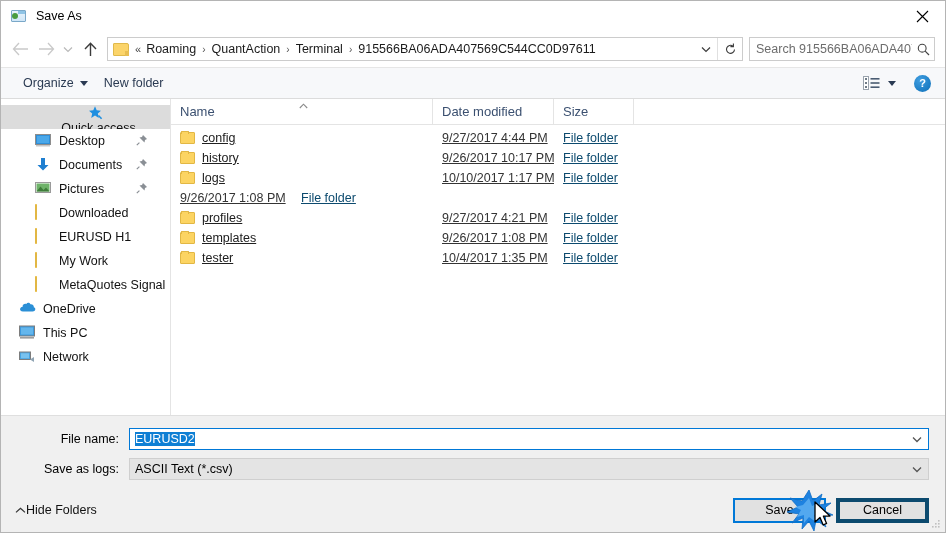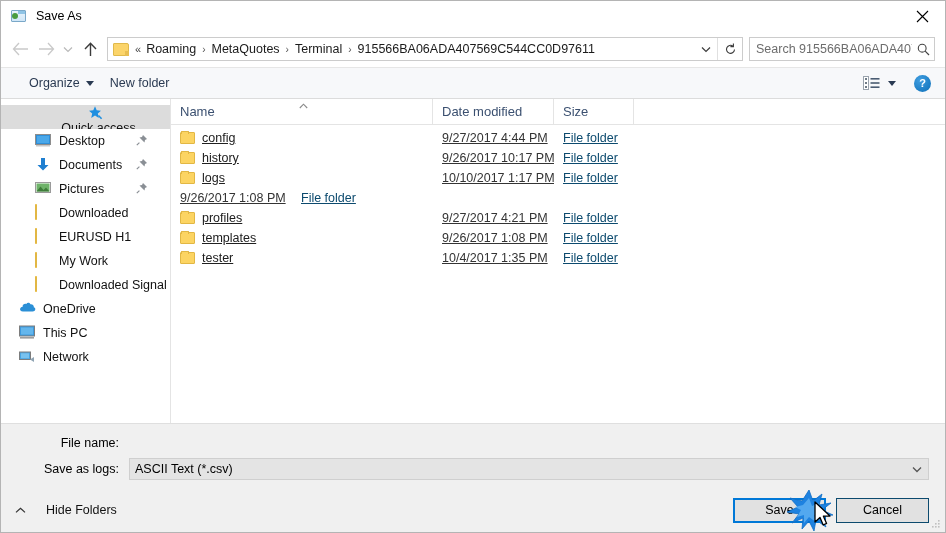--- a/index.html
+++ b/index.html
@@ -174,21 +174,21 @@
 
   
   .cmdbar {
     height: 32px;
     flex: 0 0 32px;
     background: #f7f8fa;
     border-top: 1px solid #e6e6e6;
     border-bottom: 1px solid #dcdcdc;
     display: flex;
     align-items: center;
-    padding: 0 8px 0 20px;
+    padding: 0 8px 0 14px;
   }
   .cmd-item {
     font-size: 12.5px;
     color: #2a3a52;
     padding: 3px 8px;
     display: flex;
     align-items: center;
     gap: 6px;
     cursor: default;
   }
@@ -397,32 +397,32 @@
   
   .footer {
     flex: 0 0 44px;
     background: #f0f0f0;
     display: flex;
     align-items: center;
     padding: 0 16px 0 14px;
     position: relative;
   }
   .hide-folders {
-    display: flex; align-items: center; gap: 20px;
+    display: flex; align-items: center; gap: 0;
     font-size: 12.5px; color: #111111;
     cursor: default;
   }
   .footer-spacer { flex: 1 1 auto; }
   .btn {
     width: 93px;
     height: 25px;
     font-size: 12.5px;
     color: #000000;
     background: #e1e1e1;
-    border: 1px solid #0c4a6e;
+    border: 4px solid #0c4a6e;
     display: flex; align-items: center; justify-content: center;
     cursor: default;
     position: relative;
   }
   .btn.primary {
     background: #e1e1e1;
     border: 2px solid #0078d7;
     margin-right: 10px;
   }
   .grip {
@@ -488,21 +488,21 @@
         <path d="M7.5 14 V1.5 M2 7 L7.5 1.3 L13 7" stroke="#3c3c3c" stroke-width="1.4" fill="none"></path>
       </svg>
     </div>
 
     <div class="addressbar">
       <div class="addr-folder-ico"></div>
       <div class="crumbs">
         <span class="crumb-dbl">«</span>
         <span class="crumb">Roaming</span>
         <span class="crumb-sep">›</span>
-        <span class="crumb">MetaQuotes</span>
+        <span class="crumb">QuantAction</span>
         <span class="crumb-sep">›</span>
         <span class="crumb">Terminal</span>
         <span class="crumb-sep">›</span>
         <span class="crumb">915566BA06ADA407569C544CC0D97611</span>
       </div>
       <div class="addr-caret">
         <svg width="10" height="7" viewBox="0 0 10 7">
           <path d="M1 1.5 L5 5.5 L9 1.5" stroke="#3c3c3c" stroke-width="1.2" fill="none"></path>
         </svg>
       </div>
@@ -622,21 +622,21 @@
       <div class="nav-row indent">
         <span class="nav-ico"><span class="ico-folder"></span></span>
         <span class="nav-label">EURUSD H1</span>
       </div>
       <div class="nav-row indent">
         <span class="nav-ico"><span class="ico-folder"></span></span>
         <span class="nav-label">My Work</span>
       </div>
       <div class="nav-row indent">
         <span class="nav-ico"><span class="ico-folder"></span></span>
-        <span class="nav-label">Downloaded Signal</span>
+        <span class="nav-label">MetaQuotes Signal</span>
       </div>
 
       <div class="nav-row group">
         <span class="nav-ico">
           <svg width="17" height="12" viewBox="0 0 17 12">
             <path d="M4 10.5 C1.6 10.5 0.6 8.8 1.2 7.4 C1.7 6.2 3 5.9 3.5 6 C3.4 3.6 5.6 2.4 7.3 3 C8.2 1.4 10.6 1.5 11.4 3.2 C13.6 2.9 15.2 4.6 14.8 6.3 C16.4 6.6 16.8 8.5 15.7 9.7 C15.1 10.3 14.4 10.5 13.6 10.5 Z" fill="#2b8fd6"></path>
           </svg>
         </span>
         <span class="nav-label">OneDrive</span>
       </div>
@@ -743,20 +743,28 @@
           <div class="cell c-type">File folder</div>
           <div class="cell c-size"></div>
         </div>
       </div>
     </div>
   </div>
 
   <div class="formpanel">
     <div class="form-row">
       <div class="form-label">File name:</div>
+      <div class="combo filename">
+        <div class="combo-text"><span class="sel">EURUSD2</span></div>
+        <div class="combo-caret">
+          <svg width="10" height="7" viewBox="0 0 10 7">
+            <path d="M1 1.5 L5 5.5 L9 1.5" stroke="#555" stroke-width="1.3" fill="none"></path>
+          </svg>
+        </div>
+      </div>
     </div>
     <div class="form-row">
       <div class="form-label">Save as logs:</div>
       <div class="combo savetype">
         <div class="combo-text">ASCII Text (*.csv)</div>
         <div class="combo-caret">
           <svg width="10" height="7" viewBox="0 0 10 7">
             <path d="M1 1.5 L5 5.5 L9 1.5" stroke="#555" stroke-width="1.3" fill="none"></path>
           </svg>
         </div>

